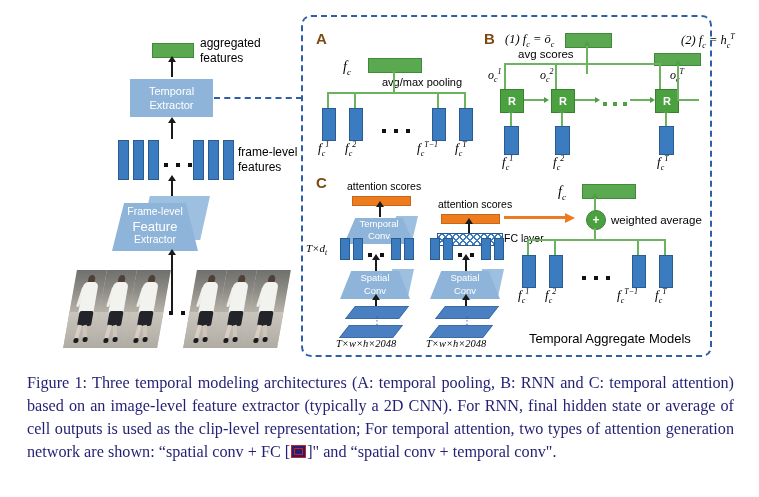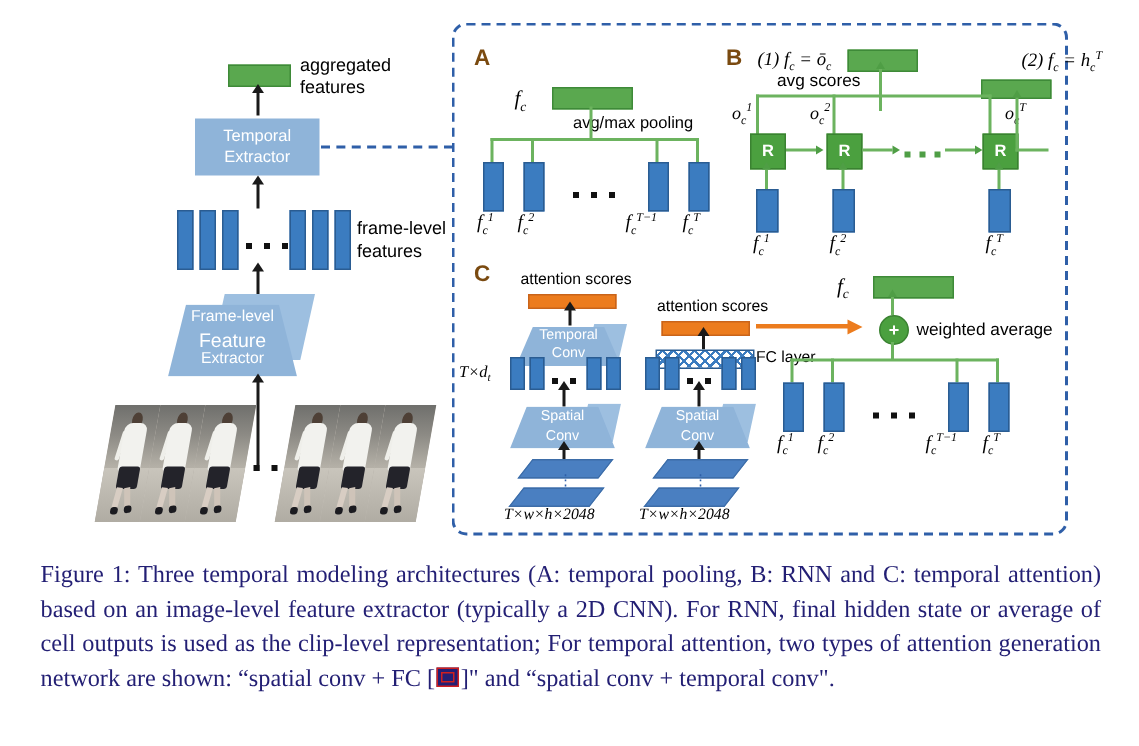--- a/index.html
+++ b/index.html
@@ -374,16 +374,17 @@
   <div class="abs bar-blue" style="left:549px;top:255px;width:12px;height:31px;"></div>
   <div class="abs bar-blue" style="left:632px;top:255px;width:12px;height:31px;"></div>
   <div class="abs bar-blue" style="left:659px;top:255px;width:12px;height:31px;"></div>
   <div class="txt dots" style="left:578px;top:268px;"><span></span><span></span><span></span></div>
 
   <div class="txt serif-i" style="left:518px;top:288px;font-size:13px;">f<sub style="font-size:8px;">c</sub><sup style="font-size:8px;">1</sup></div>
   <div class="txt serif-i" style="left:545px;top:288px;font-size:13px;">f<sub style="font-size:8px;">c</sub><sup style="font-size:8px;">2</sup></div>
   <div class="txt serif-i" style="left:617px;top:288px;font-size:13px;">f<sub style="font-size:8px;">c</sub><sup style="font-size:8px;">T−1</sup></div>
   <div class="txt serif-i" style="left:655px;top:288px;font-size:13px;">f<sub style="font-size:8px;">c</sub><sup style="font-size:8px;">T</sup></div>
 
+  <div class="txt sans" style="left:529px;top:332px;font-size:13px;">Temporal Aggregate Models</div>
 
 </div>
 
 <div class="caption"><span>Figure 1:</span><span> Three temporal modeling architectures (A: temporal pooling, B: RNN and C: temporal attention) based on an image-level feature extractor (typically a 2D CNN). For RNN, final hidden state or average of cell outputs is used as the clip-level representation; For temporal attention, two types of attention generation network are shown: “spatial conv + FC [</span><span class="redbox"></span><span>]" and “spatial conv + temporal conv".</span></div>
 
 </body></html>

